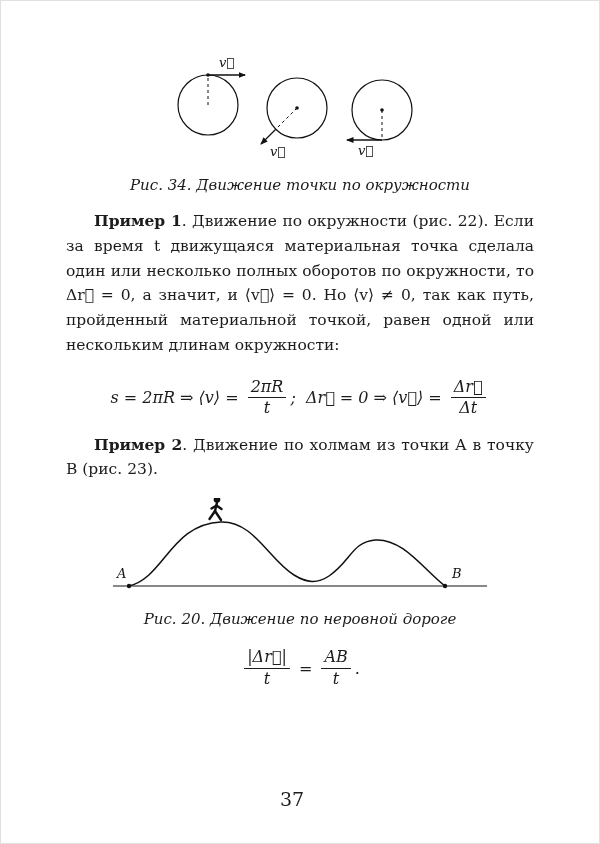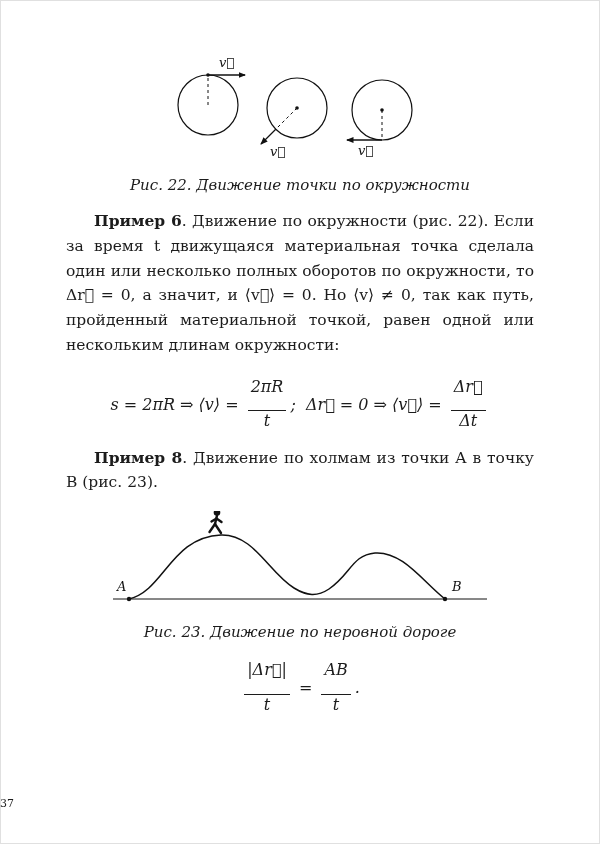--- a/index.html
+++ b/index.html
@@ -14,23 +14,23 @@
   .fig-wrap { text-align:center; }
   .caption { text-align:center; font-style:italic; font-size:15px; margin:8px 0 0; }
   .para { font-size:15.5px; line-height:1.6; text-align:justify; text-indent:28px; margin:15px 0 0; }
   .para b { font-weight:bold; }
   .formula {
     display:flex; justify-content:center; align-items:center;
     font-size:16px; font-style:italic; margin:20px 0 14px;
   }
   .formula .txt { white-space:pre; }
   .frac { display:inline-flex; flex-direction:column; align-items:center; margin:0 4px; line-height:1.15; }
-  .frac .num { border-bottom:1px solid #1c1c1c; padding:0 3px 14px; }
+  .frac .num { border-bottom:1px solid #1c1c1c; padding:0 3px 1px; }
   .frac .den { padding-top:1px; }
-  .pageno { position:absolute; bottom:34px; left:0; right:16px; text-align:left; font-size:11px; }
+  .pageno { position:absolute; bottom:34px; left:0; right:16px; text-align:center; font-size:19px; }
   svg text { font-family:"DejaVu Serif", serif; font-style:italic; font-size:13px; fill:#111; }
   .diagram { display:inline-block; }
 </style>
 </head>
 <body>
 
 <div class="page">
 
   <div class="fig-wrap">
     <svg class="diagram" width="250" height="106" viewBox="0 0 250 106">
@@ -52,38 +52,38 @@
       <line x1="101" y1="71" x2="86" y2="86" stroke="#111" stroke-width="1.3" marker-end="url(#ah1)"></line>
       <text x="95" y="98">v⃗</text>
 
       <circle cx="207" cy="52" r="30" fill="none" stroke="#111" stroke-width="1.2"></circle>
       <circle cx="207" cy="52" r="1.8" fill="#111"></circle>
       <line x1="207" y1="52" x2="207" y2="82" stroke="#111" stroke-width="1" stroke-dasharray="3,3"></line>
       <line x1="207" y1="82" x2="172" y2="82" stroke="#111" stroke-width="1.3" marker-end="url(#ah1)"></line>
       <text x="183" y="97">v⃗</text>
     </svg>
   </div>
-  <div class="caption">Рис. 22. Движение точки по окружности</div>
+  <div class="caption">Рис. 34. Движение точки по окружности</div>
 
-  <p class="para"><b>Пример 6</b><span>. Движение по окружности (рис. 22). Если за время t движущаяся материальная точка сделала один или несколько полных оборотов по окружности, то Δr⃗ = 0, а значит, и ⟨v⃗⟩ = 0. Но ⟨v⟩ ≠ 0, так как путь, пройденный материальной точкой, равен одной или нескольким длинам окружности:</span></p>
+  <p class="para"><b>Пример 1</b><span>. Движение по окружности (рис. 22). Если за время t движущаяся материальная точка сделала один или несколько полных оборотов по окружности, то Δr⃗ = 0, а значит, и ⟨v⃗⟩ = 0. Но ⟨v⟩ ≠ 0, так как путь, пройденный материальной точкой, равен одной или нескольким длинам окружности:</span></p>
 
   <div class="formula">
     <span class="txt">s = 2πR ⇒ ⟨v⟩ = </span>
     <span class="frac">
         <span class="num">2πR</span>
         <span class="den">t</span>
       </span>
     <span class="txt">;  Δr⃗ = 0 ⇒ ⟨v⃗⟩ = </span>
     <span class="frac">
         <span class="num">Δr⃗</span>
         <span class="den">Δt</span>
       </span>
   </div>
 
-  <p class="para"><b>Пример 8</b><span>. Движение по холмам из точки A в точку B (рис. 23).</span></p>
+  <p class="para"><b>Пример 2</b><span>. Движение по холмам из точки A в точку B (рис. 23).</span></p>
 
   <div class="fig-wrap" style="margin-top:16px;">
     <svg class="diagram" width="382" height="100" viewBox="0 0 382 100">
 
       <line x1="4" y1="88" x2="378" y2="88" stroke="#111" stroke-width="1"></line>
 
       <path d="M20,88 C55,80 62,26 112,24 C145,23 160,62 185,77 C198,85 208,86 220,78 C242,63 243,44 266,42 C294,40 315,72 336,88" fill="none" stroke="#111" stroke-width="1.5"></path>
 
       <circle cx="20" cy="88" r="2.2" fill="#111"></circle>
       <text x="8" y="80">A</text>
@@ -94,21 +94,21 @@
       <g stroke="#111" stroke-width="2.4" stroke-linecap="round" fill="#111" transform="translate(98,-2)">
         <circle cx="10" cy="3.5" r="3.3" stroke="none"></circle>
         <line x1="10" y1="6.5" x2="8" y2="15"></line>
         <line x1="9.5" y1="9.5" x2="14.5" y2="13"></line>
         <line x1="9.5" y1="9.5" x2="4.5" y2="12.5"></line>
         <line x1="8" y1="15" x2="14" y2="24"></line>
         <line x1="8" y1="15" x2="2.5" y2="23"></line>
       </g>
     </svg>
   </div>
-  <div class="caption">Рис. 23. Движение по неровной дороге</div>
+  <div class="caption">Рис. 20. Движение по неровной дороге</div>
 
   <div class="formula">
     <span class="frac">
         <span class="num">|Δr⃗|</span>
         <span class="den">t</span>
       </span>
     <span class="txt"> = </span>
     <span class="frac">
         <span class="num">AB</span>
         <span class="den">t</span>

